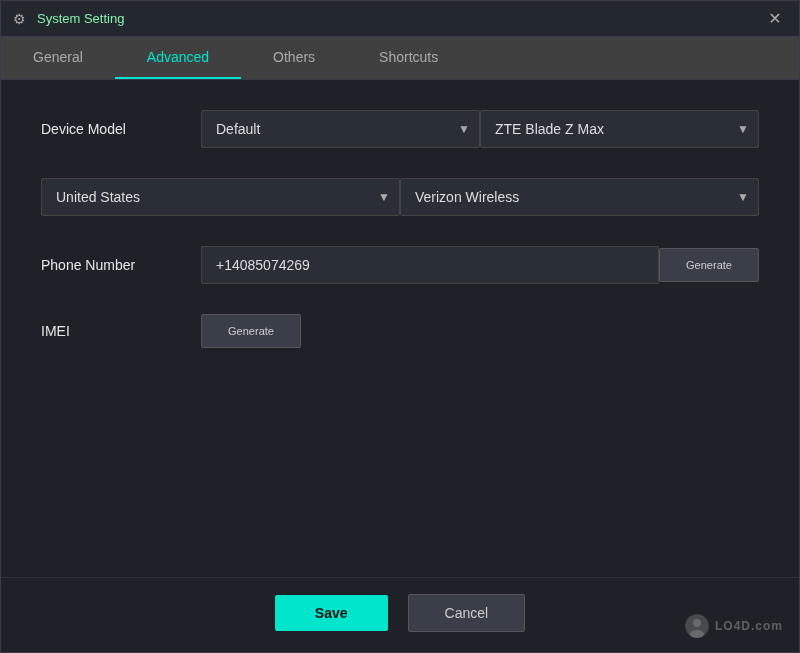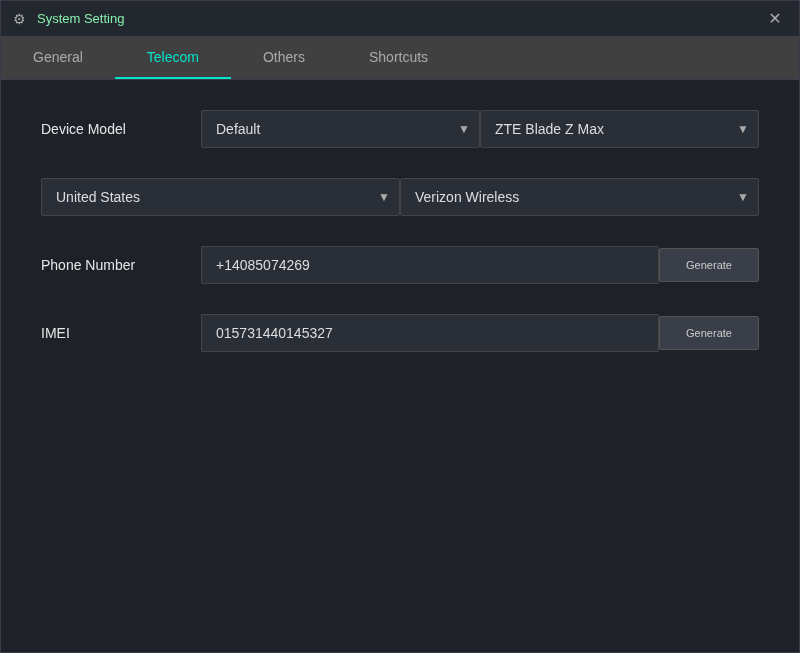--- a/index.html
+++ b/index.html
@@ -230,21 +230,21 @@
 <div class="window">
 
   <div class="title-bar">
     <span class="title-bar-icon">⚙</span>
     <span class="title-bar-text">System Setting</span>
     <button class="close-button">✕</button>
   </div>
 
   <div class="tabs">
     <div class="tab">General</div>
-    <div class="tab active">Telecom</div>
+    <div class="tab active">Advanced</div>
     <div class="tab">Others</div>
     <div class="tab">Shortcuts</div>
   </div>
 
   <div class="content">
 
     <div class="form-row">
       <span class="form-label">Device Model</span>
       <div class="form-controls">
         <div class="select-wrapper">
@@ -283,21 +283,34 @@
       <span class="form-label">Phone Number</span>
       <div class="form-controls">
         <input type="text" class="text-input" value="+14085074269" style="">
         <button class="generate-button">Generate</button>
       </div>
     </div>
 
     <div class="form-row">
       <span class="form-label">IMEI</span>
       <div class="form-controls">
-        <input type="text" class="text-input" value="015731440145327" style="">
         <button class="generate-button">Generate</button>
       </div>
     </div>
 
   </div>
 
+  <div class="footer">
+    <button class="save-button">Save</button>
+    <button class="cancel-button">Cancel</button>
+    <div class="watermark">
+      <div class="watermark-logo">
+        <svg width="24" height="24" viewBox="0 0 24 24">
+          <circle cx="12" cy="12" r="11" fill="#666"></circle>
+          <circle cx="12" cy="9" r="4" fill="#999"></circle>
+          <ellipse cx="12" cy="20" rx="7" ry="4" fill="#999"></ellipse>
+        </svg>
+      </div>
+      <span class="watermark-text">LO4D.com</span>
+    </div>
+  </div>
 
 </div>
 
 </body></html>

